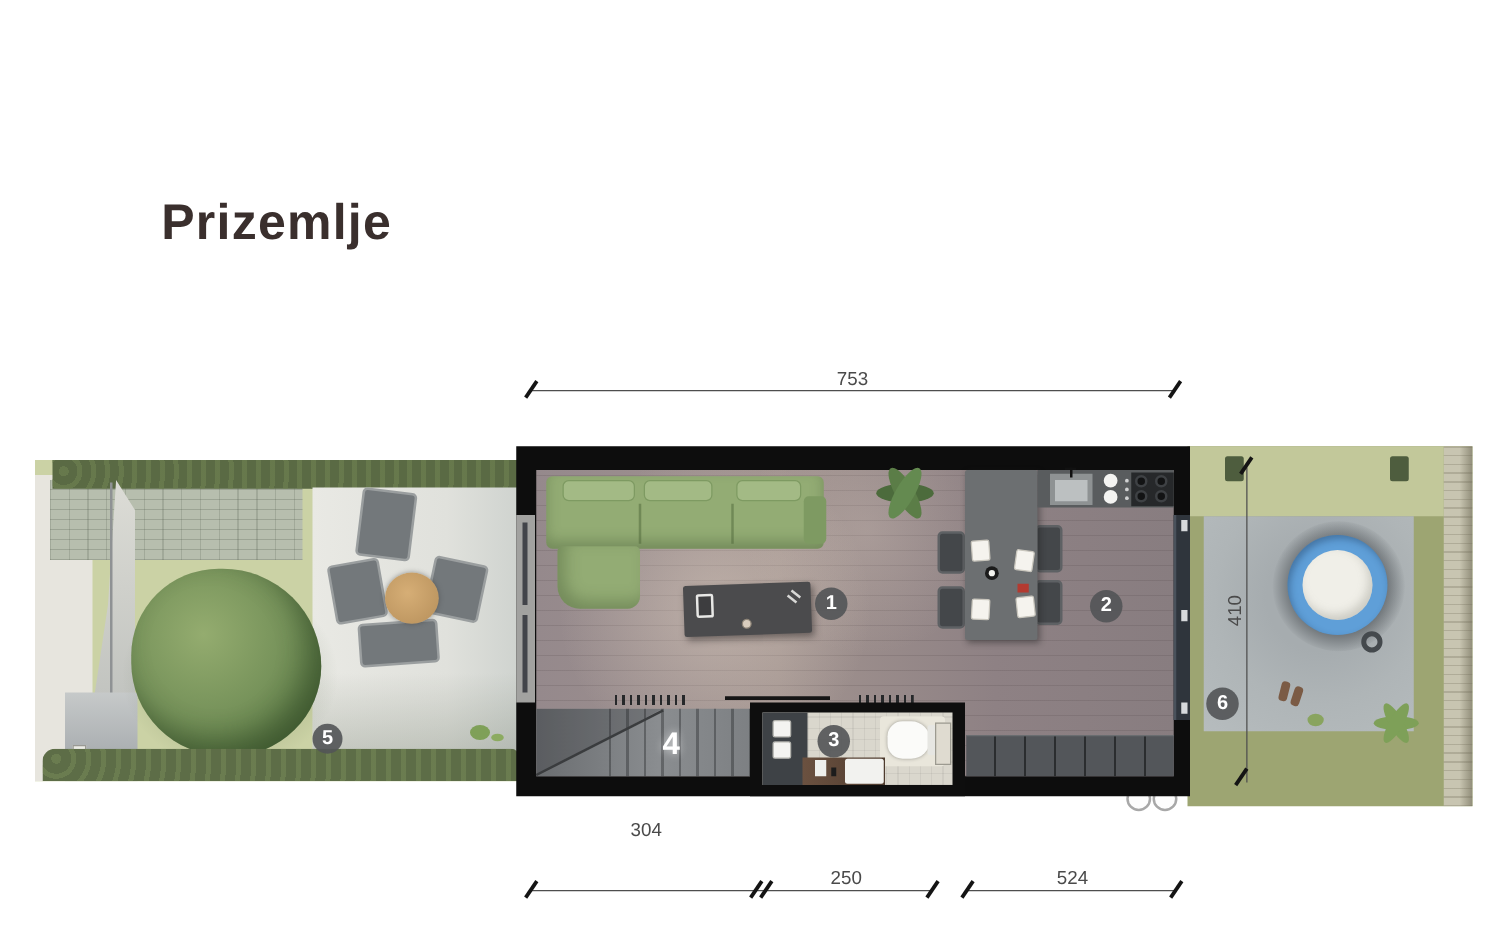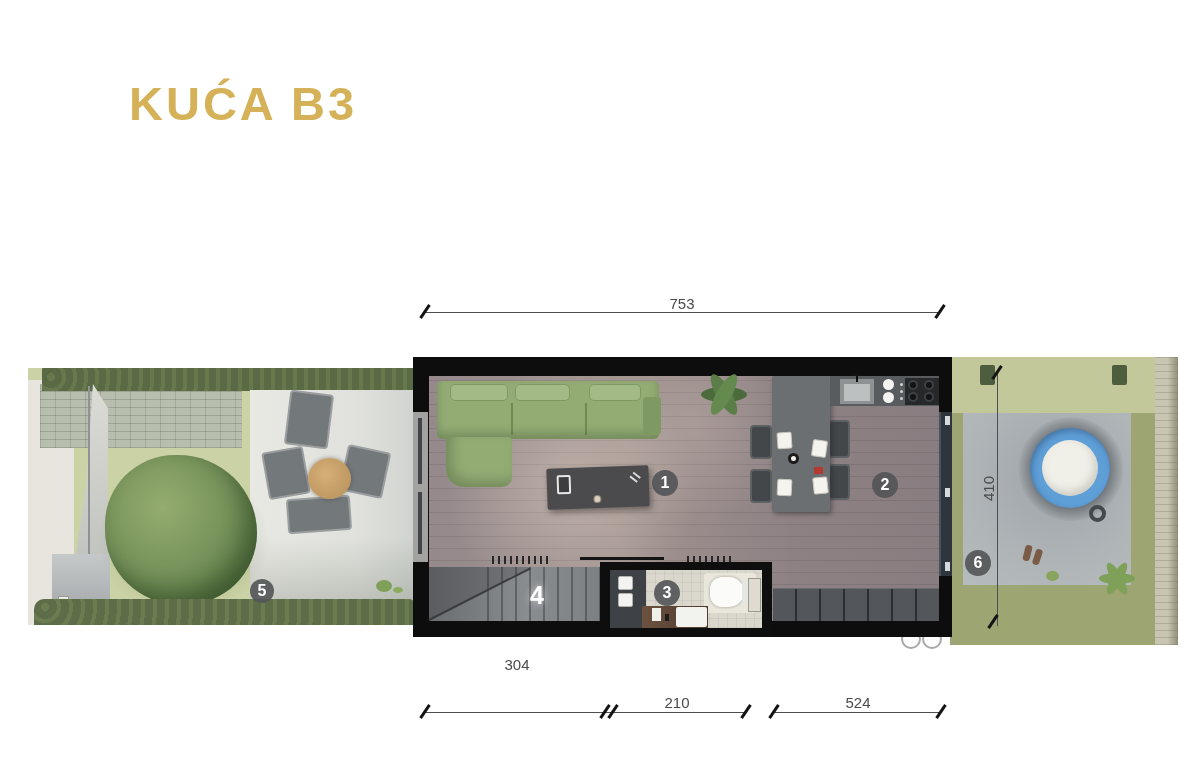--- a/index.html
+++ b/index.html
@@ -195,37 +195,37 @@
     background:rgba(82,84,86,.90); color:#fff; font-weight:bold; font-size:16px;
     display:flex; align-items:center; justify-content:center; z-index:5; }
   .marker-plain { position:absolute; color:#fff; font-weight:bold; font-size:25px;
     text-shadow:0 0 8px rgba(255,255,255,.65); z-index:5; }
 </style>
 </head>
 <body>
 
 <div class="page">
 
-  <div class="title">KUĆA B3</div>
+  <div class="subtitle">Prizemlje</div>
 
   <div class="dim-line" style="left:425px; top:312px; width:515px; height:1px;"></div>
   <div class="dim-label" style="left:632px; top:295px; width:100px;">753</div>
   <div class="tick" style="left:417px; top:310px;"></div>
   <div class="tick" style="left:932px; top:310px;"></div>
 
   <div class="dim-line" style="left:997px; top:374px; width:1px; height:252px;"></div>
   <div class="dim-label" style="left:958px; top:480px; width:60px; transform:rotate(-90deg);">410</div>
   <div class="tick" style="left:989px; top:371px;"></div>
   <div class="tick" style="left:985px; top:620px;"></div>
 
   <div class="dim-line" style="left:425px; top:712px; width:183px; height:1px;"></div>
   <div class="dim-line" style="left:608px; top:712px; width:138px; height:1px;"></div>
   <div class="dim-line" style="left:774px; top:712px; width:167px; height:1px;"></div>
   <div class="dim-label" style="left:467px; top:656px; width:100px;">304</div>
-  <div class="dim-label" style="left:627px; top:694px; width:100px;">210</div>
+  <div class="dim-label" style="left:627px; top:694px; width:100px;">250</div>
   <div class="dim-label" style="left:808px; top:694px; width:100px;">524</div>
   <div class="tick" style="left:417px; top:710px;"></div>
   <div class="tick" style="left:597px; top:710px;"></div>
   <div class="tick" style="left:605px; top:710px;"></div>
   <div class="tick" style="left:738px; top:710px;"></div>
   <div class="tick" style="left:766px; top:710px;"></div>
   <div class="tick" style="left:933px; top:710px;"></div>
 
   <div class="vent" style="left:901px; top:629px;"></div>
   <div class="vent" style="left:922px; top:629px;"></div>

